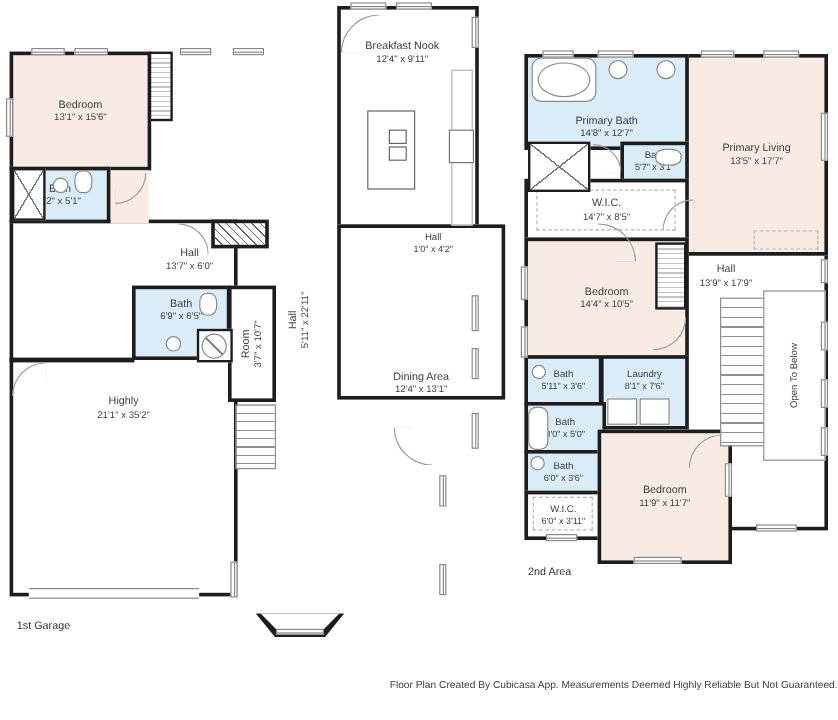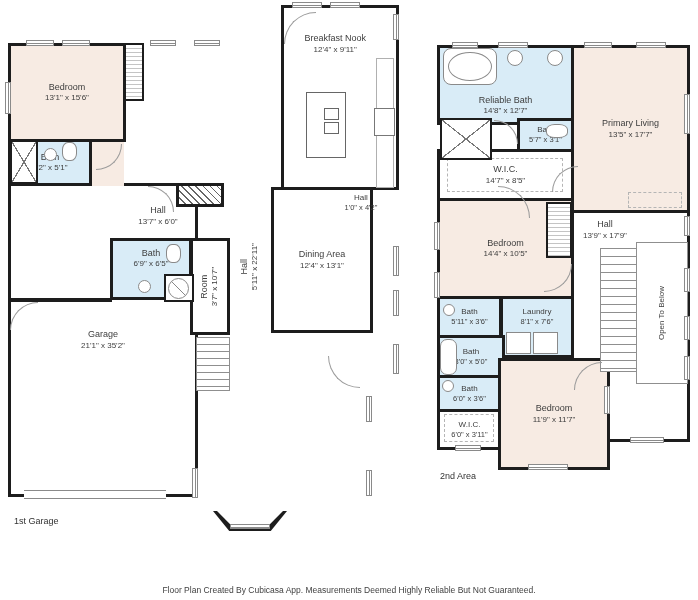--- a/index.html
+++ b/index.html
@@ -35,36 +35,36 @@
   .xbox{position:absolute;box-sizing:border-box;border:2.5px solid #1d1d1d;
         background:linear-gradient(to top right,transparent calc(50% - .6px),#777 calc(50% - .6px) calc(50% + .6px),transparent calc(50% + .6px)),
                    linear-gradient(to bottom right,transparent calc(50% - .6px),#777 calc(50% - .6px) calc(50% + .6px),transparent calc(50% + .6px)),#fff;}
   .slash{background:linear-gradient(to top right,transparent calc(50% - .6px),#888 calc(50% - .6px) calc(50% + .6px),transparent calc(50% + .6px)),#fff;}
   .wall{position:absolute;background:#1d1d1d;}
   .gdoor{position:absolute;box-sizing:border-box;background:#fff;border-top:1.5px solid #8a8a8a;border-bottom:1.5px solid #8a8a8a;}
   .openbox{position:absolute;box-sizing:border-box;border:1.5px solid #8f8f8f;background:#fff;
         display:flex;align-items:center;justify-content:center;}
   .openbox .lbl{font-size:8px;}
   .floorlbl{position:absolute;font-size:9px;color:#333;}
-  .footer{position:absolute;left:0;right:0;top:585px;text-align:center;font-size:8.5px;color:#3f3f3f;}
+  .footer{position:absolute;left:0;right:0;top:565px;text-align:right;font-size:8.5px;color:#3f3f3f;}
   .kitchenlbl,.halllbl{pointer-events:none;}
 </style>
 </head>
 <body>
 
 <div class="canvas">
 
   <div class="room" style="left:8px;top:183px;width:190px;height:314px;">
     <div class="lbl">
-      <span class="nm">Garage</span>
+      <span class="nm">Highly</span>
       <span class="dm">21'1" x 35'2"</span>
     </div>
   </div>
   <div class="room" style="left:281px;top:5px;width:118px;height:185px;"></div>
-  <div class="room" style="left:271px;top:187px;width:102px;height:146px;">
+  <div class="room" style="left:281px;top:187px;width:140px;height:146px;align-items:flex-end;">
     <div class="lbl">
       <span class="nm">Dining Area</span>
       <span class="dm">12'4" x 13'1"</span>
     </div>
   </div>
 
   <div class="room pink" style="left:8px;top:43px;width:118px;height:99px;">
     <div class="lbl">
       <span class="nm">Bedroom</span>
       <span class="dm">13'1" x 15'6"</span>
@@ -163,21 +163,21 @@
 
   <div class="room" style="left:571px;top:210px;width:119px;height:232px;"></div>
   <div class="room pink" style="left:571px;top:45px;width:119px;height:168px;">
     <div class="lbl">
       <span class="nm">Primary Living</span>
       <span class="dm">13'5" x 17'7"</span>
     </div>
   </div>
   <div class="room blue" style="left:437px;top:45px;width:137px;height:80px;align-items:flex-end;padding-bottom:6px;">
     <div class="lbl">
-      <span class="nm">Reliable Bath</span>
+      <span class="nm">Primary Bath</span>
       <span class="dm">14'8" x 12'7"</span>
     </div>
   </div>
   <div class="room blue" style="left:517px;top:118px;width:57px;height:34px;">
     <div class="lbl" style="font-size:8px;">
       <span class="nm">Bath</span>
       <span class="dm" style="font-size:7.5px;">5'7" x 3'1"</span>
     </div>
   </div>
   <div class="room" style="left:437px;top:149px;width:137px;height:52px;">

